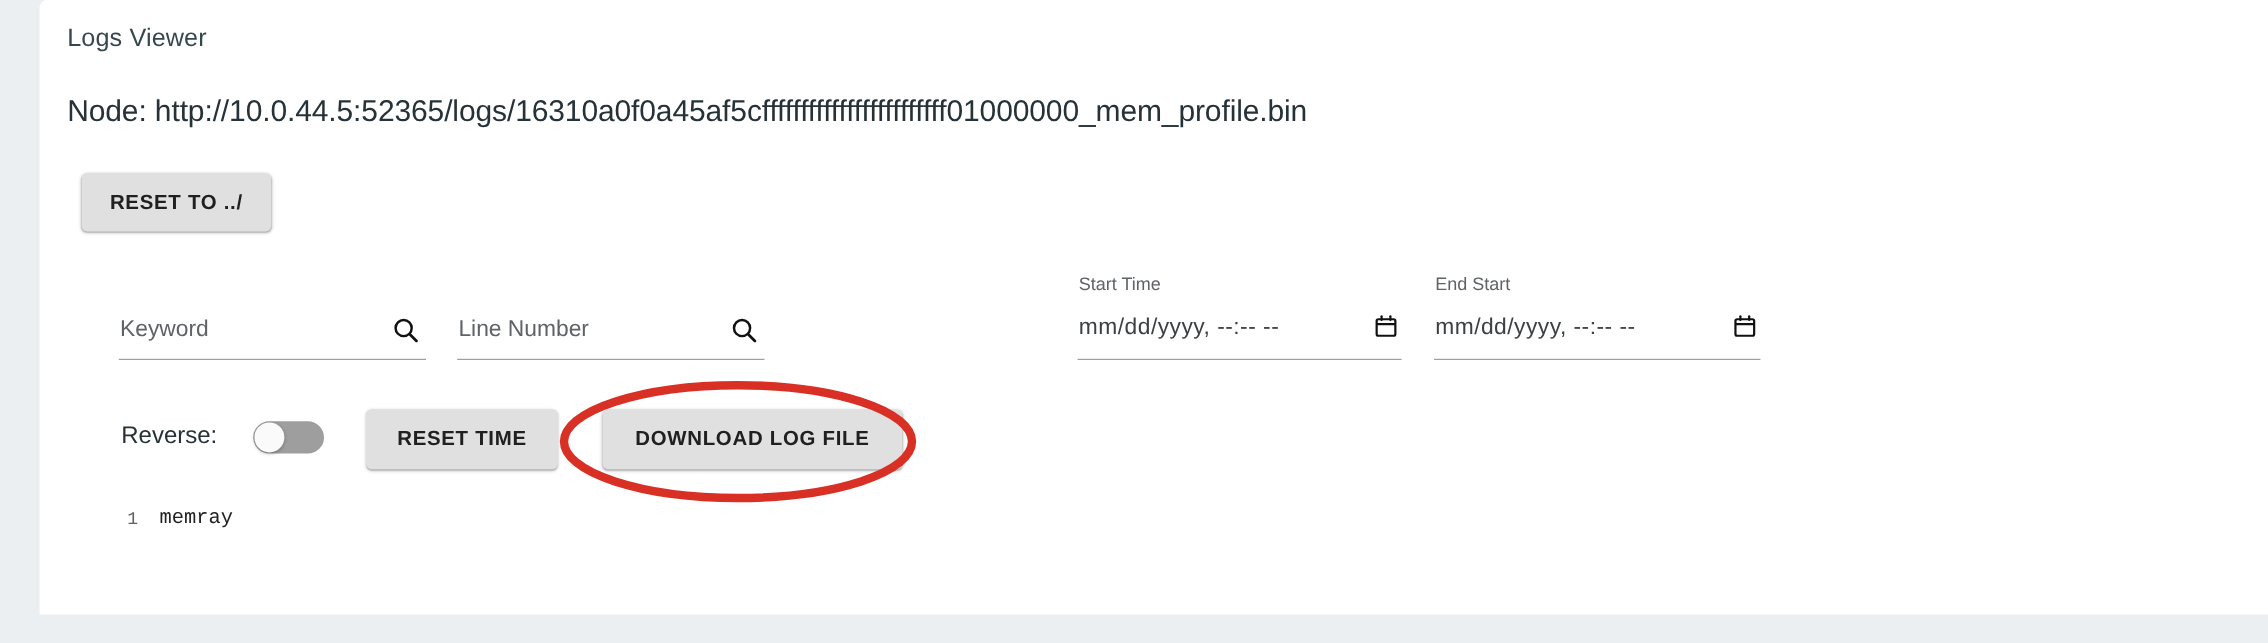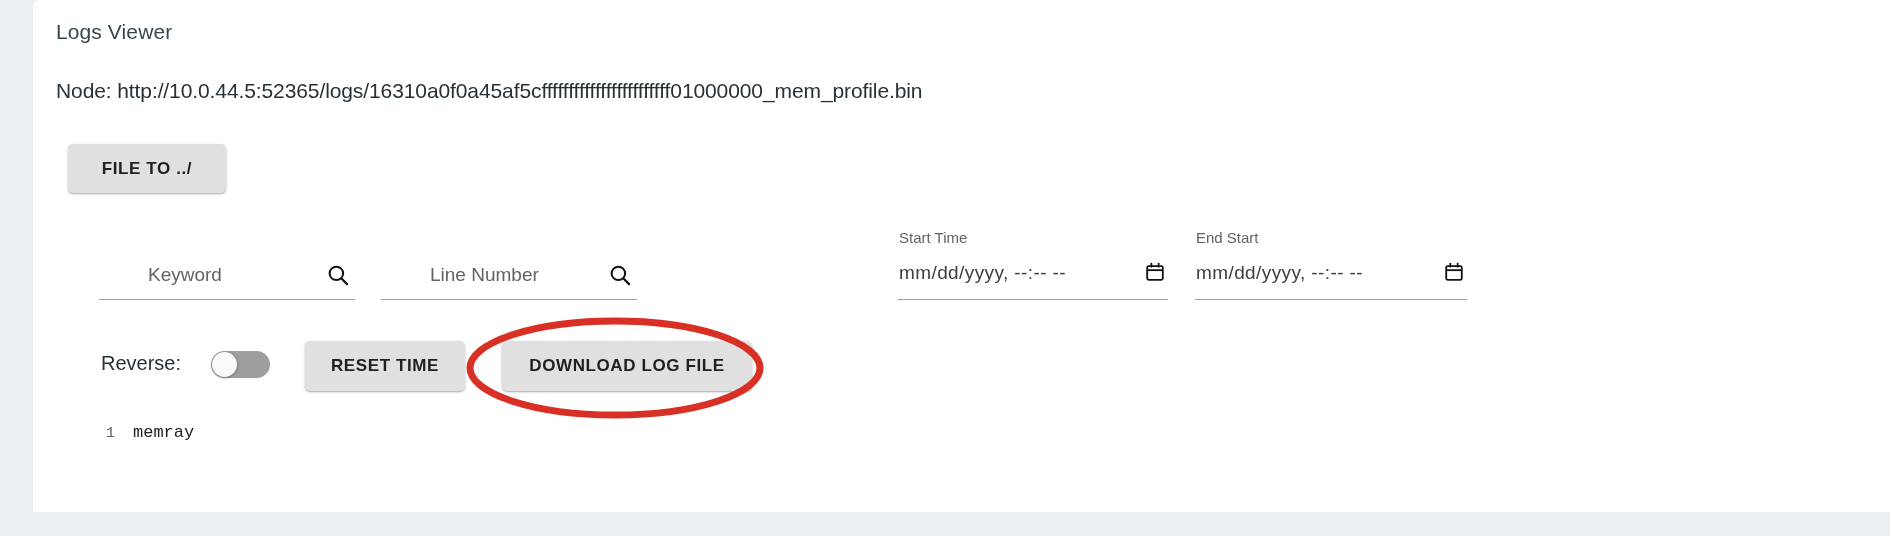--- a/index.html
+++ b/index.html
@@ -34,21 +34,21 @@
     left: 23px;
     top: 20px;
     font-size: 21px;
     color: #37474f;
     letter-spacing: 0.1px;
   }
   .node-line {
     position: absolute;
     left: 23px;
     top: 79px;
-    font-size: 21px;
+    font-size: 25px;
     color: #263238;
     white-space: nowrap;
     letter-spacing: -0.1px;
   }
   .back-btn {
     position: absolute;
     left: 35px;
     top: 144px;
     width: 158px;
     height: 49px;
@@ -76,21 +76,20 @@
     width: 100%;
     height: 1px;
     background: #9e9e9e;
   }
   .field .ph {
     position: absolute;
     left: 1px;
     top: 6px;
     font-size: 19px;
     color: #5f6368;
-    margin-left: 48px;
   }
   .field .search-ic {
     position: absolute;
     right: 4px;
     top: 4px;
     width: 26px;
     height: 26px;
   }
   .kw-field  { left: 66px;  width: 256px; }
   .ln-field  { left: 348px; width: 256px; }
@@ -220,21 +219,21 @@
 </head>
 <body>
 
 <div class="page">
   <div class="card">
 
     <div class="title">Logs Viewer</div>
 
     <div class="node-line">Node: http://10.0.44.5:52365/logs/16310a0f0a45af5cffffffffffffffffffffffff01000000_mem_profile.bin</div>
 
-    <button class="back-btn">FILE TO ../</button>
+    <button class="back-btn">RESET TO ../</button>
 
     <div class="field kw-field">
       <span class="ph">Keyword</span>
       <span class="search-ic">
         <svg viewBox="0 0 24 24" width="26" height="26">
           <circle cx="10.5" cy="10.5" r="6.2" fill="none" stroke="#111" stroke-width="1.9"></circle>
           <line x1="15.2" y1="15.2" x2="20.4" y2="20.4" stroke="#111" stroke-width="2.1" stroke-linecap="round"></line>
         </svg>
       </span>
       <span class="underline"></span>

